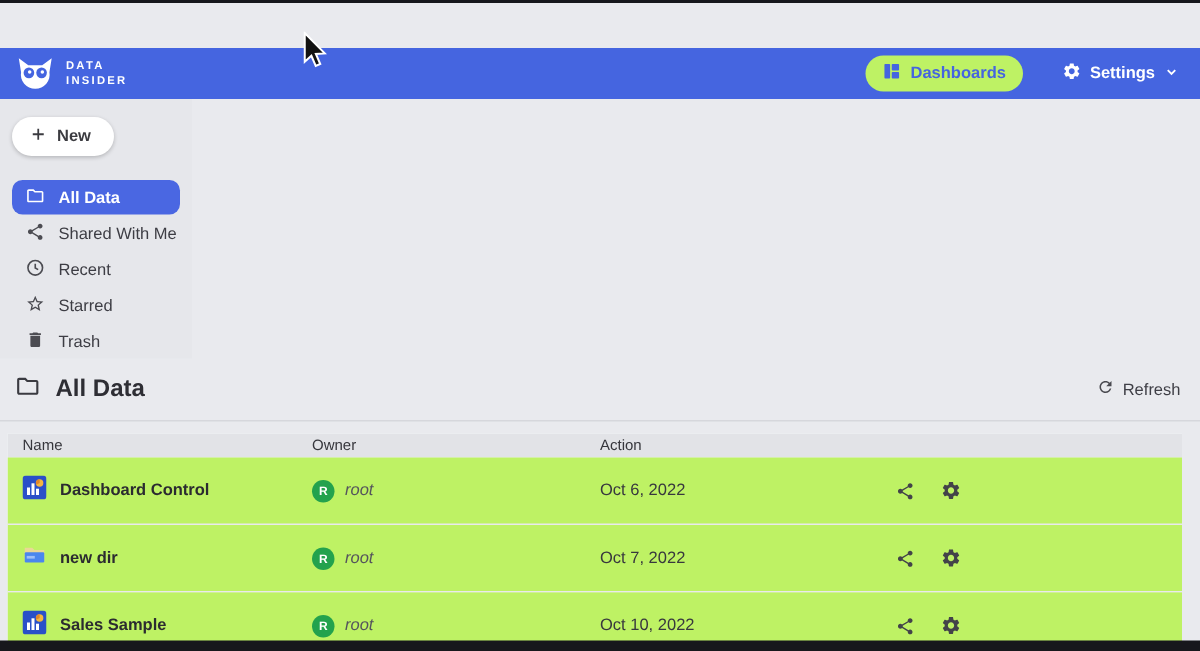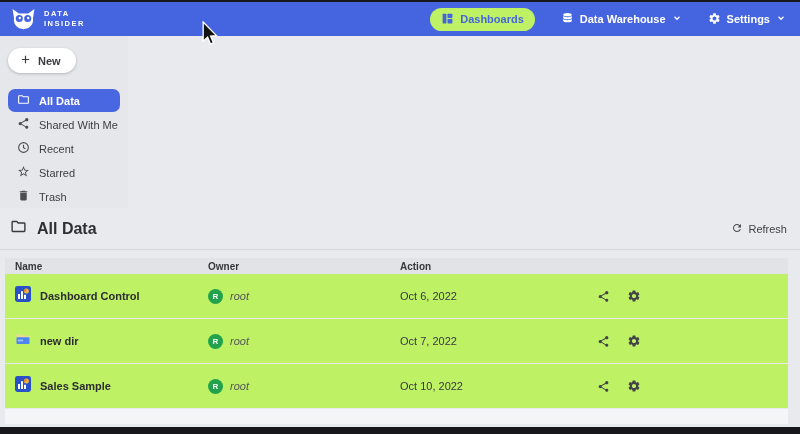--- a/index.html
+++ b/index.html
@@ -1,21 +1,21 @@
 <!DOCTYPE html>
 <html><head>
 <meta charset="utf-8">
 <style>
   * { margin:0; padding:0; box-sizing:border-box; }
   html,body { width:800px; height:434px; }
   body { font-family:"Liberation Sans", sans-serif; background:#e9eaee; }
   .screen { position:relative; width:800px; height:434px; overflow:hidden; background:#e9eaee; border-top:2px solid #17171c; }
 
   
-  .topbar { height:34px; background:#4565e0; display:flex; align-items:center; padding:0 14px 0 10px; }
+  .topbar { height:34px; background:#4565e0; display:flex; align-items:center; padding:0 14px 0 10px;margin-top:30px; }
   .logo { display:flex; align-items:center; gap:7px; }
   .logo svg { display:block; }
   .logo-text { color:#fff; font-size:7.5px; font-weight:bold; letter-spacing:1.5px; line-height:1.35; }
   .topnav { margin-left:auto; display:flex; align-items:center; gap:26px; }
   .nav-pill { display:flex; align-items:center; gap:6px; background:#bef264; color:#4565e0; border:none; border-radius:13px; padding:4px 11px; font-size:11px; font-weight:bold; font-family:inherit; cursor:pointer; }
   .nav-item { display:flex; align-items:center; gap:6px; color:#fff; font-size:11px; font-weight:bold; background:none; border:none; font-family:inherit; cursor:pointer; }
   .nav-item svg, .nav-pill svg { flex:0 0 auto; }
 
   
   .page-body { display:flex; height:391px;flex-direction:column; }
@@ -32,21 +32,21 @@
   .main { flex:1; display:flex; flex-direction:column; min-width:0; }
   .title-bar { height:42px; display:flex; align-items:center; padding:0 13px 0 10px; border-bottom:1px solid #d6d7dc; }
   .title-bar .t-folder { color:#3a3a40; }
   .page-title { font-size:16px; font-weight:bold; color:#2e2e34; margin-left:10px; }
   .refresh-btn { margin-left:auto; display:flex; align-items:center; gap:5px; background:none; border:none; font-size:11px; color:#3f3f46; font-family:inherit; cursor:pointer; }
   .refresh-btn svg { color:#4a4a50; }
 
   .card { margin:8px 12px 3px 5px; flex:1; background:#f4f5f7; display:flex; flex-direction:column; overflow:hidden; }
   .grid-row { display:grid; grid-template-columns:193px 192px 197px 1fr; align-items:center; padding-left:10px; }
   .thead { background:#e2e3e7; height:16px; }
-  .thead .th { font-size:10px; font-weight:bold; color:#36363c; }
+  .thead .th { font-size:10px; font-weight:normal; color:#36363c; }
   .trow { height:45px; background:#bef264; border-bottom:1px solid #e9e9ed; }
   .name-cell { display:flex; align-items:center; gap:9px; min-width:0; }
   .file-name { font-size:11px; font-weight:bold; color:#2b2b30; white-space:nowrap; }
   .owner-cell { display:flex; align-items:center; gap:7px; }
   .owner-badge { width:15px; height:15px; border-radius:50%; background:#23a24d; color:#fff; font-size:8px; font-weight:bold; display:flex; align-items:center; justify-content:center; }
   .owner-name { font-size:11px; color:#55555c;font-style:italic; }
   .date-cell { font-size:11px; color:#38383e; }
   .action-cell { display:flex; align-items:center; gap:17px; }
   .icon-btn { background:none; border:none; padding:0; color:#434349; cursor:pointer; display:flex; }
 
@@ -80,33 +80,20 @@
         <span>
           <svg width="13" height="13" viewBox="0 0 24 24" fill="currentColor">
             <rect x="3" y="3" width="7" height="18" rx="1"></rect>
             <rect x="12" y="3" width="9" height="8" rx="1"></rect>
             <rect x="12" y="13" width="9" height="8" rx="1"></rect>
           </svg>
         </span>
         <span>Dashboards</span>
       </button>
 
-      <button class="nav-item">
-        <span>
-          <svg width="13" height="13" viewBox="0 0 24 24" fill="currentColor">
-            <path d="M12 2C7.58 2 4 3.34 4 5s3.58 3 8 3 8-1.34 8-3-3.58-3-8-3zM4 7.5v3c0 1.66 3.58 3 8 3s8-1.34 8-3v-3c-1.3 1.2-4.3 2-8 2s-6.7-.8-8-2zm0 5.5v3c0 1.66 3.58 3 8 3s8-1.34 8-3v-3c-1.3 1.2-4.3 2-8 2s-6.7-.8-8-2z"></path>
-          </svg>
-        </span>
-        <span>Data Warehouse</span>
-        <span>
-          <svg width="10" height="10" viewBox="0 0 24 24" fill="none" stroke="currentColor" stroke-width="3">
-              <path d="M6 9l6 6 6-6"></path>
-            </svg>
-        </span>
-      </button>
 
       <button class="nav-item">
         <span>
           <svg width="13" height="13" viewBox="0 0 24 24" fill="currentColor">
             <path d="M19.14 12.94c.04-.3.06-.61.06-.94 0-.32-.02-.64-.07-.94l2.03-1.58c.18-.14.23-.41.12-.61l-1.92-3.32c-.12-.22-.37-.29-.59-.22l-2.39.96c-.5-.38-1.03-.7-1.62-.94l-.36-2.54c-.04-.24-.24-.41-.48-.41h-3.84c-.24 0-.43.17-.47.41l-.36 2.54c-.59.24-1.13.57-1.62.94l-2.39-.96c-.22-.08-.47 0-.59.22L2.74 8.87c-.12.21-.08.47.12.61l2.03 1.58c-.05.3-.09.63-.09.94s.02.64.07.94l-2.03 1.58c-.18.14-.23.41-.12.61l1.92 3.32c.12.22.37.29.59.22l2.39-.96c.5.38 1.03.7 1.62.94l.36 2.54c.05.24.24.41.48.41h3.84c.24 0 .44-.17.47-.41l.36-2.54c.59-.24 1.13-.56 1.62-.94l2.39.96c.22.08.47 0 .59-.22l1.92-3.32c.12-.22.07-.47-.12-.61l-2.01-1.58zM12 15.6c-1.98 0-3.6-1.62-3.6-3.6s1.62-3.6 3.6-3.6 3.6 1.62 3.6 3.6-1.62 3.6-3.6 3.6z"></path>
           </svg>
         </span>
         <span>Settings</span>
         <span>
           <svg width="10" height="10" viewBox="0 0 24 24" fill="none" stroke="currentColor" stroke-width="3">

